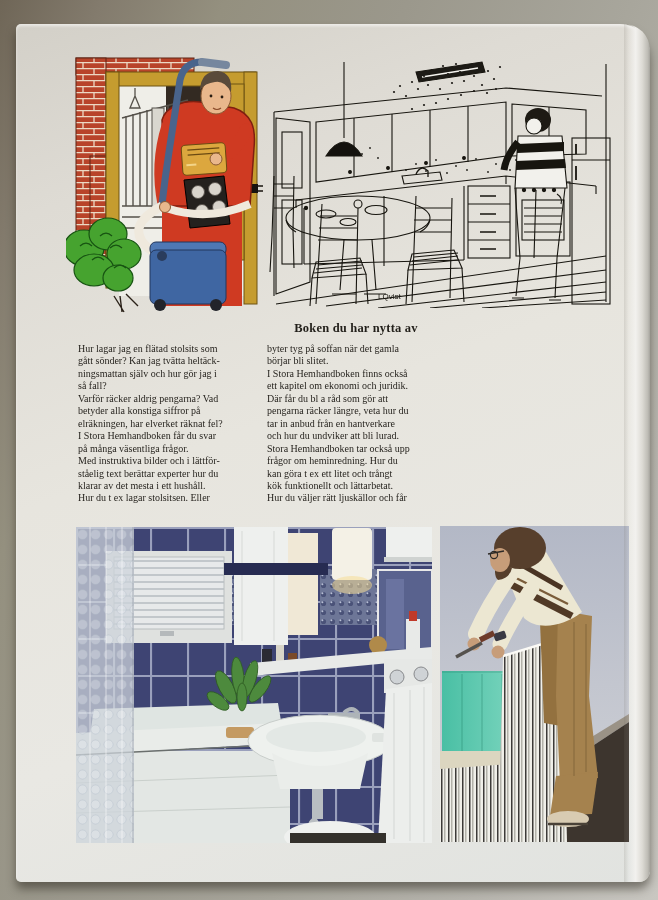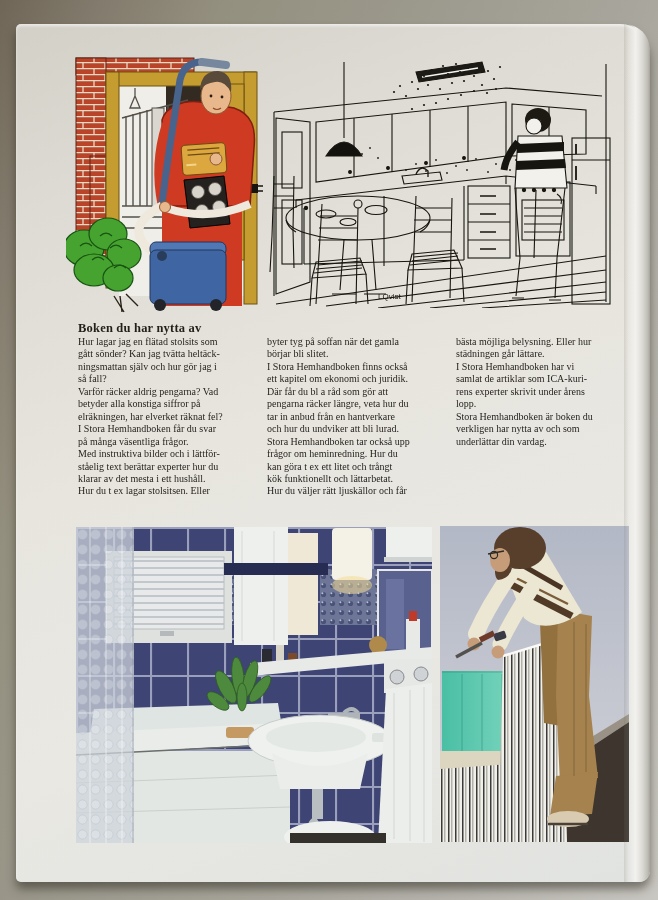--- a/index.html
+++ b/index.html
@@ -9,21 +9,21 @@
   .book{position:absolute;left:16px;top:24px;width:634px;height:858px;
     border-radius:5px 30px 12px 5px;
     background:linear-gradient(160deg,#d3d0c8 0%,#dedbd4 18%,#e7e5de 45%,#e9e8e3 70%,#e1e3e0 100%);
     box-shadow:0 7px 10px rgba(40,35,25,.5), inset 0 2px 3px rgba(255,255,255,.55);}
   .spine{position:absolute;top:0;right:0;width:26px;height:100%;
     border-radius:0 30px 12px 0;
     background:linear-gradient(to right, rgba(110,105,95,.16) 0%, rgba(255,255,255,.08) 18%, #f2f1ee 45%, #dddbd5 70%, #bdbbb4 92%, #a5a39d 100%);}
   .cartoon{position:absolute;left:50px;top:32px;}
   .kitchen{position:absolute;left:250px;top:34px;}
   .blurb{position:absolute;left:62px;top:297px;width:556px;color:#221f1a;}
-  .blurb h1{margin:0 0 0;font-size:12.5px;letter-spacing:.2px;font-weight:bold;}
+  .blurb h1{margin:0 0 7px;font-size:12.5px;letter-spacing:.2px;font-weight:bold;text-align:center;}
   .cols{display:flex;gap:13px;}
   .col{margin:0;width:176px;font-size:10px;line-height:12.45px;white-space:pre-line;}
   .colwrap{width:176px;}
   .colwrap .col{width:auto;}
   .isbn{margin:34px 0 0;font-size:12.2px;letter-spacing:.4px;}
   .photo-bathroom{position:absolute;left:60px;top:503px;}
   .photo-chair{position:absolute;left:424px;top:502px;}
 </style>
 </head>
 <body>
@@ -282,29 +282,20 @@
 Där får du bl a råd som gör att
 pengarna räcker längre, veta hur du
 tar in anbud från en hantverkare
 och hur du undviker att bli lurad.
 Stora Hemhandboken tar också upp
 frågor om heminredning. Hur du
 kan göra t ex ett litet och trångt
 kök funktionellt och lättarbetat.
 Hur du väljer rätt ljuskällor och får</p>
         <div class="colwrap">
-          <p class="col">bästa möjliga belysning. Eller hur
-städningen går lättare.
-I Stora Hemhandboken har vi
-samlat de artiklar som ICA-kuri-
-rens experter skrivit under årens
-lopp.
-Stora Hemhandboken är boken du
-verkligen har nytta av och som
-underlättar din vardag.</p>
         </div>
       </div>
     </div>
 
     <svg class="photo-bathroom" width="356" height="316" viewBox="0 0 356 316">
       <defs>
         <pattern id="tile" width="37" height="37" patternUnits="userSpaceOnUse">
           <rect width="37" height="37" fill="#3e4473"></rect>
           <path d="M0 1H37 M1 0V37" stroke="#9aa0bc" stroke-width="2.2" fill="none"></path>
         </pattern>

